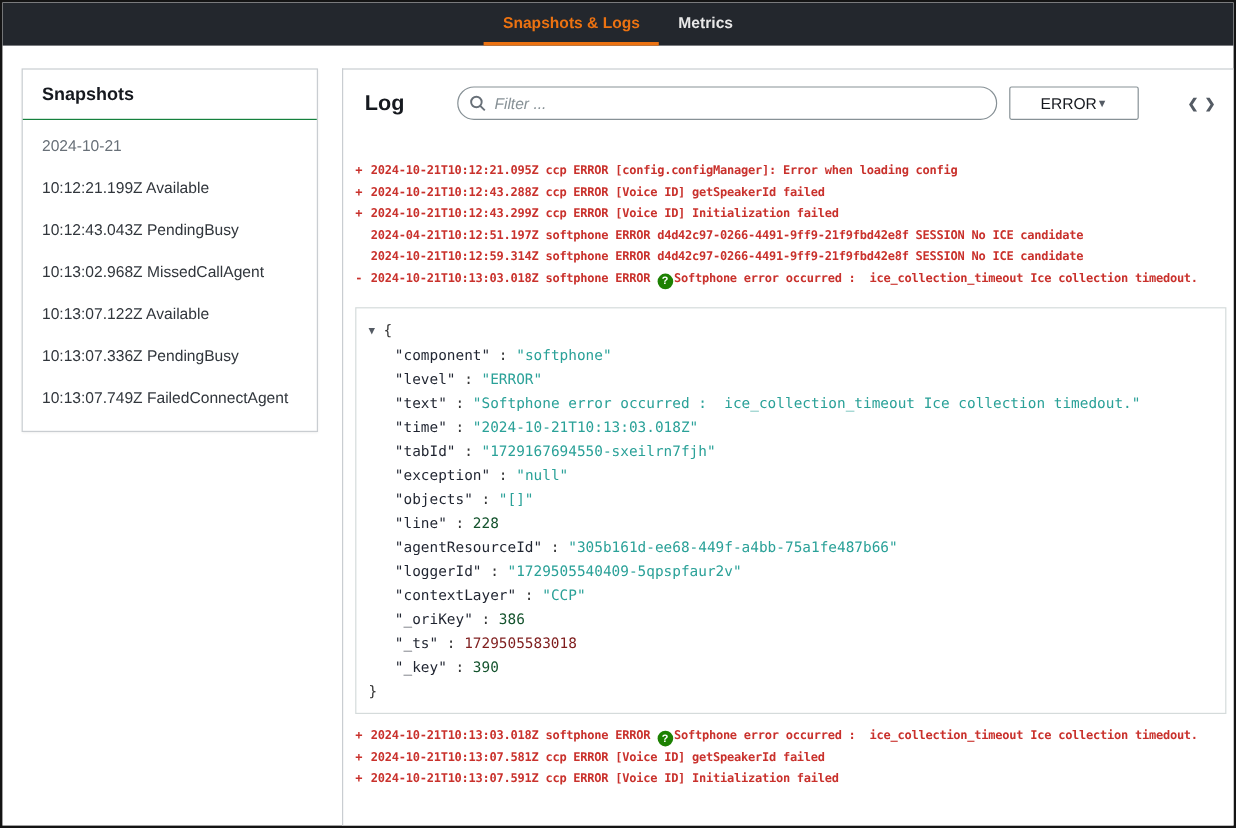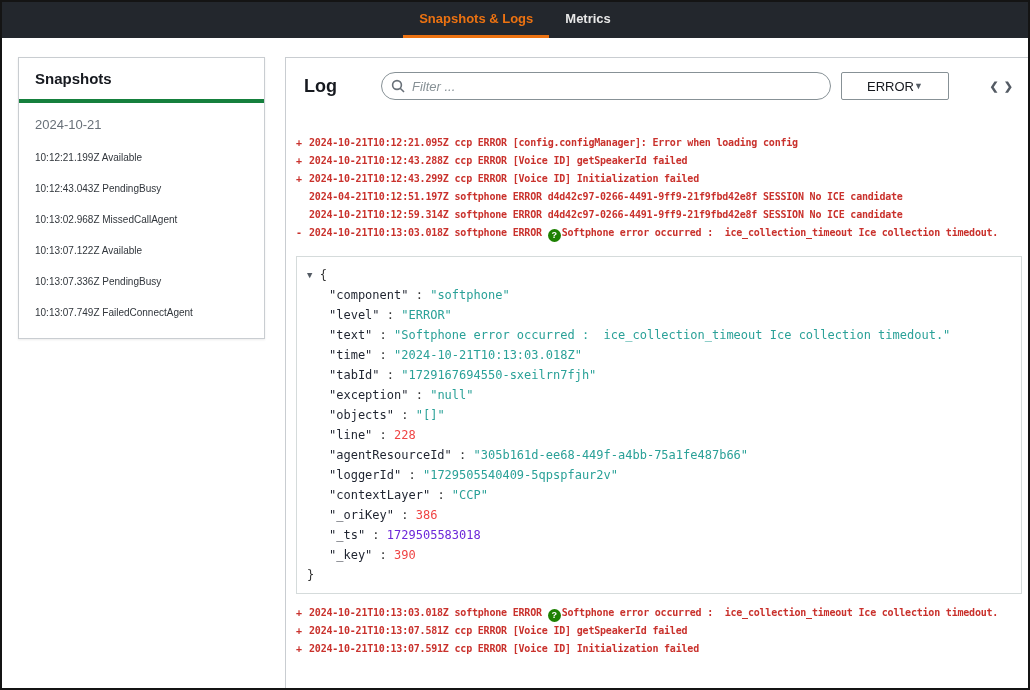--- a/index.html
+++ b/index.html
@@ -7,24 +7,24 @@
   body{width:1030px;height:690px;font-family:"Liberation Sans",sans-serif;}
   .frame{position:relative;width:1030px;height:690px;border:2px solid #141414;background:#fff;overflow:hidden;}
 
   
   .topnav{height:36px;background:#23272d;display:flex;justify-content:center;align-items:stretch;}
   .tab{color:#e8e8e8;font-size:13px;font-weight:bold;padding:0 16px;display:flex;align-items:center;border-bottom:3px solid transparent;cursor:pointer;}
   .tab.active{color:#ec7211;border-bottom-color:#ec7211;}
 
   
   .snap-panel{position:absolute;left:16px;top:55px;width:247px;background:#fff;border:1px solid #c9cdd1;box-shadow:0 1px 2px rgba(0,0,0,.08);}
-  .snap-title{font-size:15px;font-weight:bold;color:#16191f;padding:12px 16px;border-bottom:4px solid #15803d;}
+  .snap-title{font-size:15px;font-weight:bold;color:#16191f;padding:12px 16px;border-bottom:1px solid #15803d;}
   .snap-date{font-size:13px;color:#687078;padding:14px 16px 10px;}
   .snap-list{padding-bottom:10px;}
-  .snap-item{font-size:10px;color:#31363c;padding:10px 16px;cursor:pointer;white-space:nowrap;}
+  .snap-item{font-size:13px;color:#31363c;padding:10px 16px;cursor:pointer;white-space:nowrap;}
 
   
   .log-panel{position:absolute;left:283px;top:55px;right:0;bottom:0;border-left:1px solid #c9cdd1;border-top:1px solid #c9cdd1;background:#fff;padding:14px 4px 8px 6px;overflow:hidden;}
   .log-header{display:flex;align-items:center;padding:0 4px 0 12px;}
   .log-title{font-size:18px;font-weight:bold;color:#16191f;margin-right:44px;}
   .filter-box{flex:0 0 auto;width:450px;height:28px;border:1px solid #879196;border-radius:14px;display:flex;align-items:center;padding:0 9px;gap:7px;background:#fff;}
   .filter-box input{border:none;outline:none;flex:1;font-size:13px;color:#16191f;background:transparent;font-family:"Liberation Sans",sans-serif;}
   .filter-box input::placeholder{color:#879196;font-style:italic;}
   .level-select{margin-left:10px;width:108px;height:28px;border:1px solid #879196;border-radius:2px;display:flex;align-items:center;justify-content:center;padding:0 9px;font-size:13px;color:#16191f;cursor:pointer;background:#fff;}
   .caret{color:#545b64;font-size:9px;}
@@ -37,22 +37,22 @@
   .help-icon{display:inline-block;width:13px;height:13px;line-height:13px;border-radius:50%;background:#1d8102;color:#fff;font-size:9px;font-weight:bold;text-align:center;font-family:"Liberation Sans",sans-serif;vertical-align:-2px;margin-right:1px;letter-spacing:0;cursor:pointer;}
 
   
   .json-box{border:1px solid #d5dbdb;margin:14px 2px 10px 0;padding:8px 10px;background:#fff;}
   .json-line{font-size:12px;line-height:20px;color:#333;white-space:pre;}
   .json-line.field{padding-left:22px;}
   .tri{font-size:9px;color:#545b64;cursor:pointer;vertical-align:1px;}
   .json-key{color:#1f2430;}
   .json-colon{color:#333;}
   .json-val.string{color:#2aa198;}
-  .json-val.number{color:#ef4444;}
-  .json-val.timestamp{color:#6d28d9;margin-top:40px;}
+  .json-val.number{color:#14532d;}
+  .json-val.timestamp{color:#7f1d1d;margin-top:40px;}
 </style>
 </head>
 <body>
 
 <div class="frame">
 
   <header class="topnav">
     <div class="tab active">Snapshots &amp; Logs</div>
     <div class="tab">Metrics</div>
   </header>

